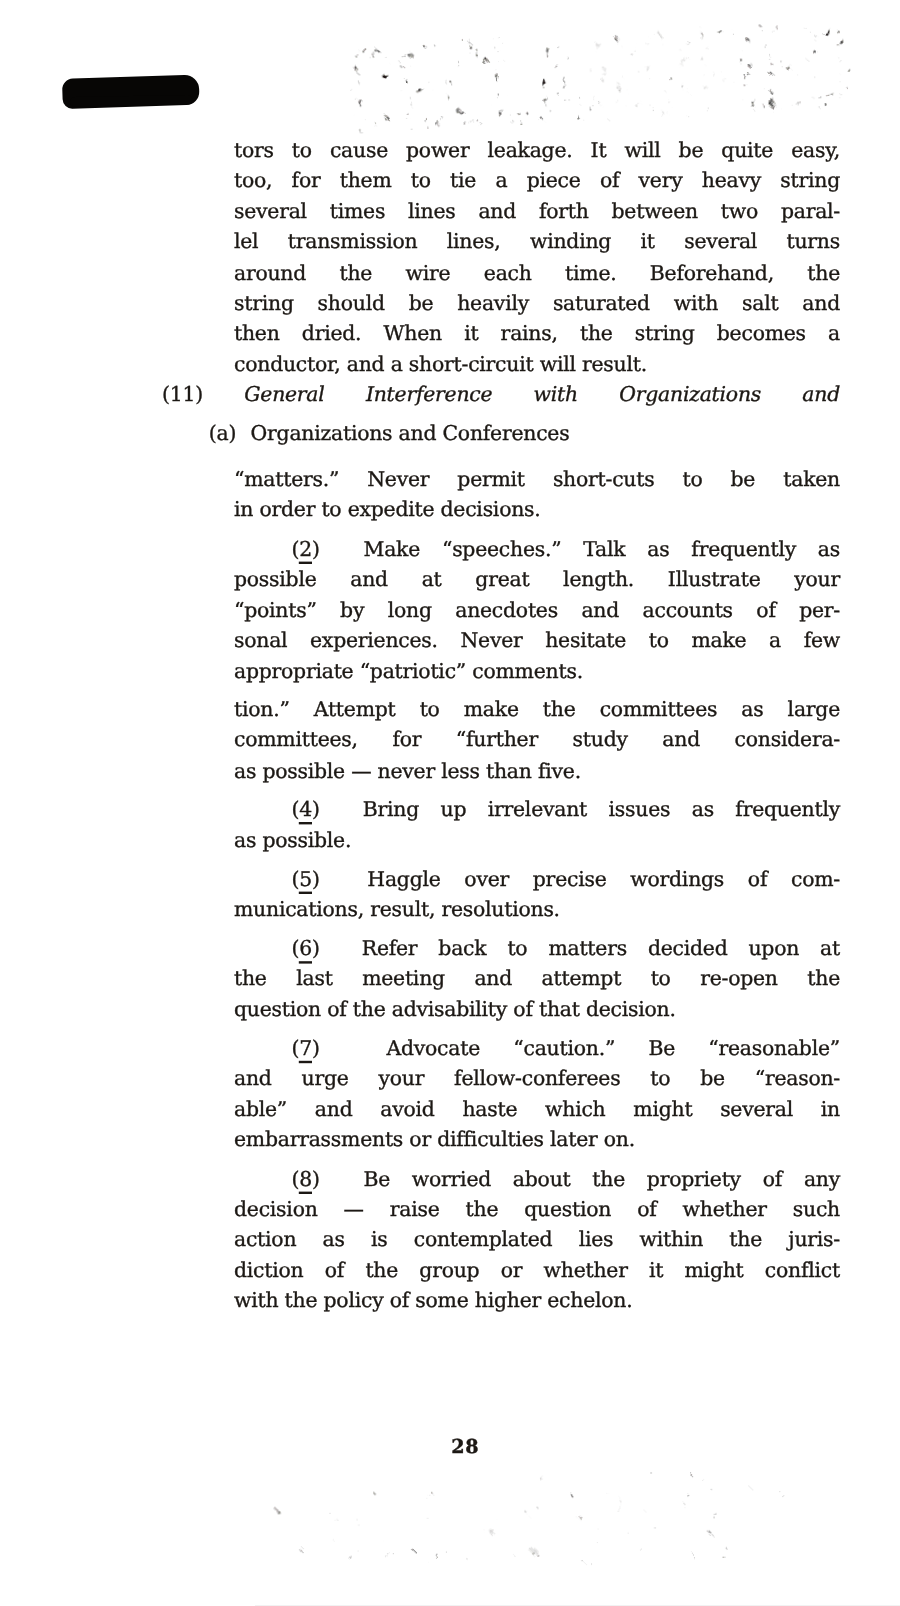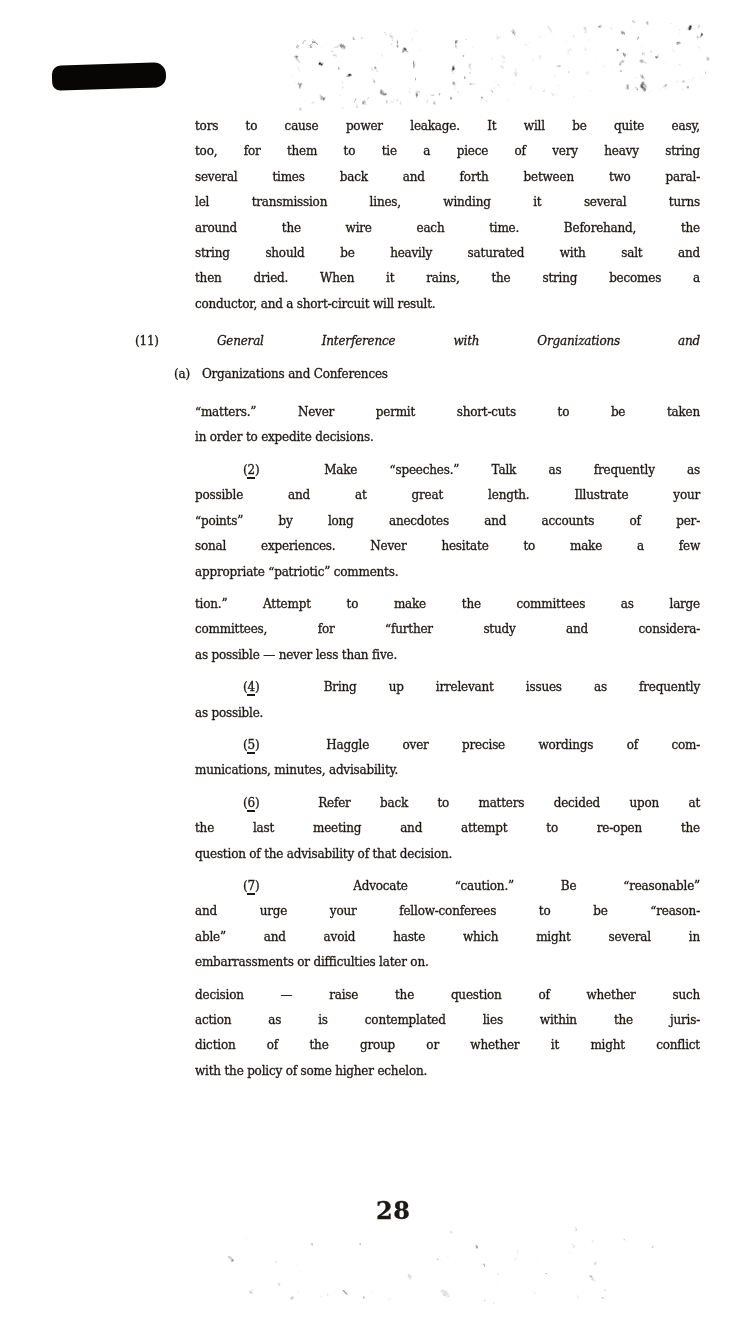--- a/index.html
+++ b/index.html
@@ -41,51 +41,51 @@
     font-family: "Liberation Sans", sans-serif;
     font-weight: bold;
     fill: #14110e;
   }
 
   
   .content {
     position: absolute;
     left: 119px; top: 114px;
     width: 581px;
-    font-size: 12px;
+    font-size: 17px;
     line-height: 25.4px;
     letter-spacing: -0.2px;
     -webkit-text-stroke: 0.3px #1c1814;
   }
   .para { margin: 0 0 0 76px; }
   .ln { text-align: justify; text-align-last: justify; }
   .ln.last { text-align-last: left; }
   .ind  { display: inline-block; width: 48px; }
   .hind { display: inline-block; width: 16px; }
 
-  .heading { margin-top: 12px; }
+  .heading { }
   .heading em { font-style: italic; }
 
   .subheading { margin: 7px 0 0 55px; }
   .sgap { display: inline-block; width: 12px; }
 
   .item { margin-top: 7px; }
   .item.first { margin-top: 13px; }
   .itemnum .unum {
     display: inline-block;
     border-bottom: 2px solid #1c1814;
     line-height: 1;
     padding-bottom: 1px;
   }
 
   
   .pagenum {
     position: absolute;
     left: 376px; top: 1196px;
-    font-size: 24px;
+    font-size: 16px;
     font-weight: bold;
     letter-spacing: 0.5px;
     text-align: right;
     -webkit-text-stroke: 0.3px #1c1814;
   }
 </style>
 </head>
 <body>
 
 <div class="page">
@@ -125,21 +125,21 @@
         <ellipse cx="286" cy="20" rx="20" ry="12" opacity="0.7"></ellipse>
       </g>
     </g>
   </svg>
 
   <div class="content">
 
     <div class="para">
         <div class="ln">tors to cause power leakage. It will be quite easy,</div>
         <div class="ln">too, for them to tie a piece of very heavy string</div>
-        <div class="ln">several times back and forth between two paral-</div>
+        <div class="ln">several times lines and forth between two paral-</div>
         <div class="ln">lel transmission lines, winding it several turns</div>
         <div class="ln">around the wire each time. Beforehand, the</div>
         <div class="ln">string should be heavily saturated with salt and</div>
         <div class="ln">then dried. When it rains, the string becomes a</div>
         <div class="ln last">conductor, and a short-circuit will result.</div>
       </div>
 
     <div class="heading">
       <div class="ln"><span class="hind"></span><span>(11)</span> <em>General Interference with Organizations and</em></div>
     </div>
@@ -162,34 +162,35 @@
           <div class="ln">tion.” Attempt to make the committees as large</div>
           <div class="ln">committees, for “further study and considera-</div>
           <div class="ln last">as possible — never less than five.</div>
         </div>
         <div class="para item">
           <div class="ln"><span class="ind"></span><span class="itemnum">(<span class="unum">4</span>)</span>&nbsp; Bring up irrelevant issues as frequently</div>
           <div class="ln last">as possible.</div>
         </div>
         <div class="para item">
           <div class="ln"><span class="ind"></span><span class="itemnum">(<span class="unum">5</span>)</span>&nbsp; Haggle over precise wordings of com-</div>
-          <div class="ln last">munications, minutes, advisability.</div>
+          <div class="ln last">munications, result, resolutions.</div>
         </div>
         <div class="para item">
           <div class="ln"><span class="ind"></span><span class="itemnum">(<span class="unum">6</span>)</span>&nbsp; Refer back to matters decided upon at</div>
           <div class="ln">the last meeting and attempt to re-open the</div>
           <div class="ln last">question of the advisability of that decision.</div>
         </div>
         <div class="para item">
           <div class="ln"><span class="ind"></span><span class="itemnum">(<span class="unum">7</span>)</span>&nbsp; Advocate “caution.” Be “reasonable”</div>
           <div class="ln">and urge your fellow-conferees to be “reason-</div>
           <div class="ln">able” and avoid haste which might several in</div>
           <div class="ln last">embarrassments or difficulties later on.</div>
         </div>
         <div class="para item">
+          <div class="ln"><span class="ind"></span><span class="itemnum">(<span class="unum">8</span>)</span>&nbsp; Be worried about the propriety of any</div>
           <div class="ln">decision — raise the question of whether such</div>
           <div class="ln">action as is contemplated lies within the juris-</div>
           <div class="ln">diction of the group or whether it might conflict</div>
           <div class="ln last">with the policy of some higher echelon.</div>
         </div>
       </div>
   </div>
 
   <div class="pagenum">28</div>
 

